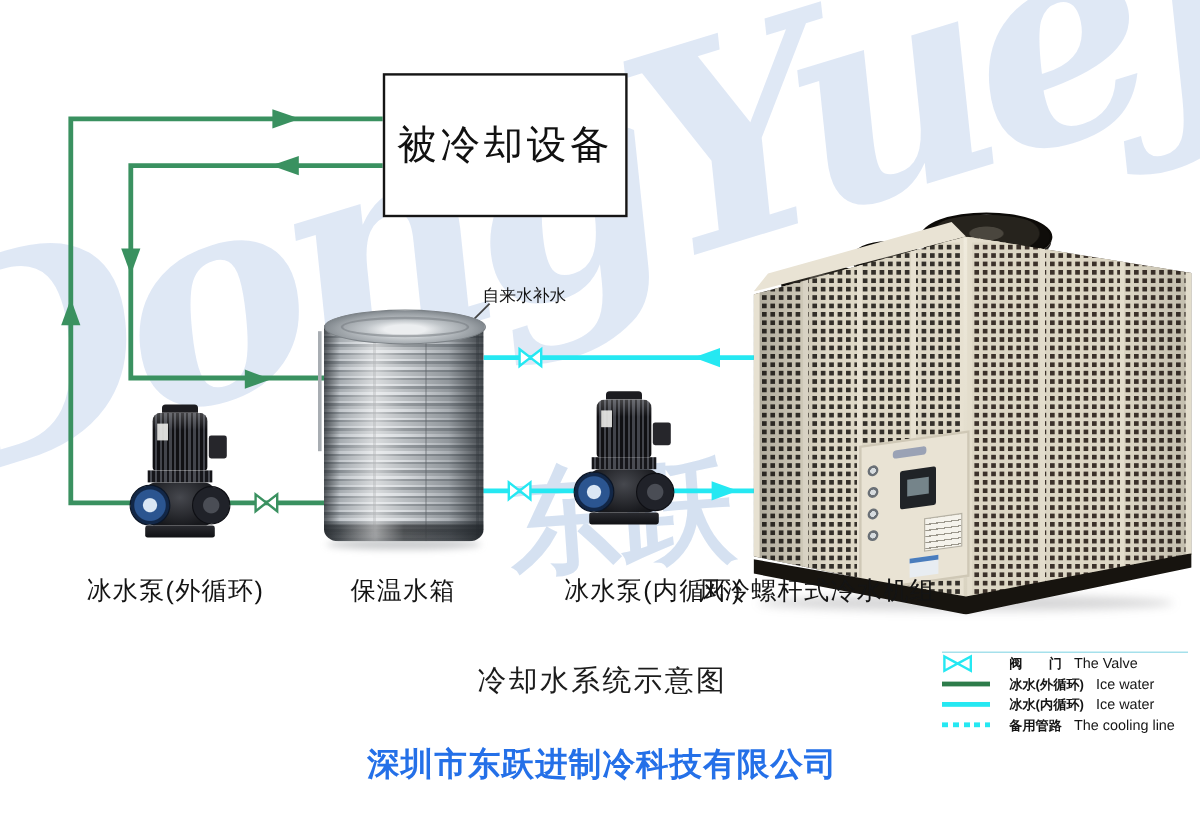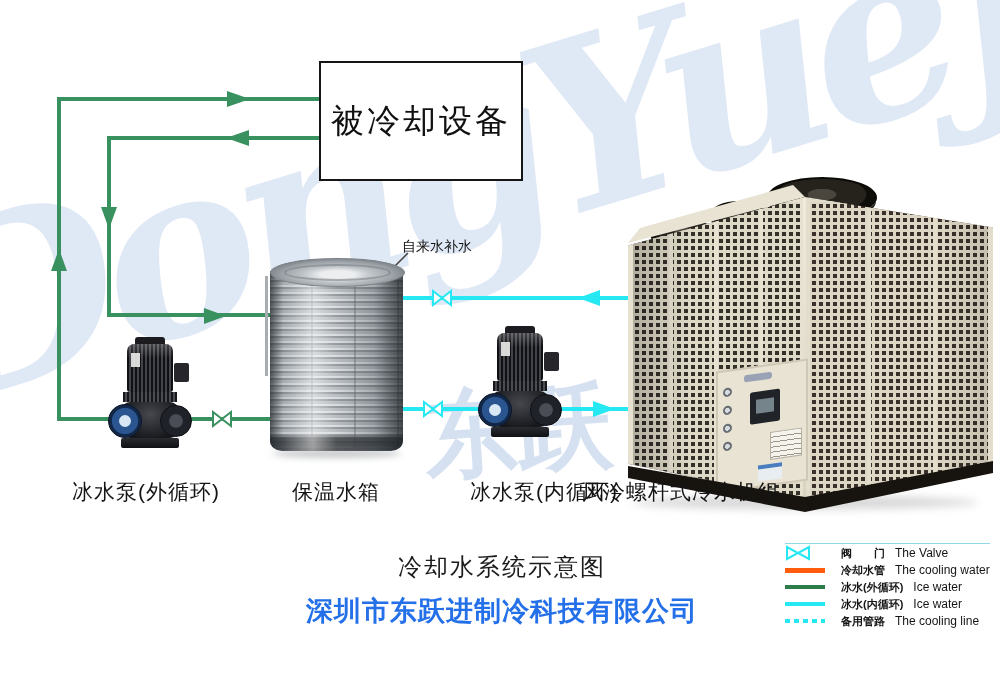--- a/index.html
+++ b/index.html
@@ -127,21 +127,21 @@
   
   .eq-label{z-index:5;font-size:21px;color:#141414;letter-spacing:1px;white-space:nowrap;
     transform:translateX(-50%);}
   #lbl-pump-external{left:146px;top:478px;}
   #lbl-tank{left:336px;top:478px;}
   #lbl-pump-internal{left:525px;top:478px;margin-left:19px;}
   #lbl-chiller{left:681px;top:478px;}
   #refill-label{left:402px;top:238px;z-index:5;font-size:14px;color:#111;white-space:nowrap;}
   #diagram-title{left:502px;top:551px;z-index:5;transform:translateX(-50%);
     font-size:24px;letter-spacing:2px;color:#1c1c1c;white-space:nowrap;}
-  #company-name{left:502px;top:593px;z-index:5;transform:translateX(-50%);
+  #company-name{left:502px;top:619px;z-index:5;transform:translateX(-50%);
     font-size:27px;font-weight:700;letter-spacing:1px;color:var(--company-blue);white-space:nowrap;}
 
   
   #legend{left:785px;top:540px;width:212px;z-index:5;color:#151515;}
   #legend .t-cn{font-family:"Liberation Serif", serif;font-size:15px;letter-spacing:6px;}
   #legend .t-en{font-family:"Liberation Serif", serif;font-size:19px;margin-top:2px;}
   #legend .underline{width:205px;height:1px;background:var(--legend-underline);margin-top:3px;}
   #legend .lrow{display:flex;align-items:center;height:16px;margin-top:1px;}
   #legend .lrow:first-of-type{margin-top:4px;}
   #legend .ic{width:56px;display:flex;align-items:center;}
@@ -249,27 +249,20 @@
     <span class="ic">
       <svg width="26" height="16" viewBox="0 0 26 16">
         <path d="M2,2 L2,14 L13,8 Z M24,2 L24,14 L13,8 Z" fill="none" stroke="var(--pipe-cyan)" stroke-width="2"></path>
       </svg>
     </span>
     <span class="cn">阀　　门</span>
     <span class="en">The Valve</span>
   </div>
   <div class="lrow">
     <span class="ic">
-        <span class="sw sw-orange"></span>
-      </span>
-    <span class="cn">冷却水管</span>
-    <span class="en">The cooling water</span>
-  </div>
-  <div class="lrow">
-    <span class="ic">
         <span class="sw sw-green"></span>
       </span>
     <span class="cn">冰水(外循环)</span>
     <span class="en">Ice water</span>
   </div>
   <div class="lrow">
     <span class="ic">
         <span class="sw sw-cyan"></span>
       </span>
     <span class="cn">冰水(内循环)</span>

